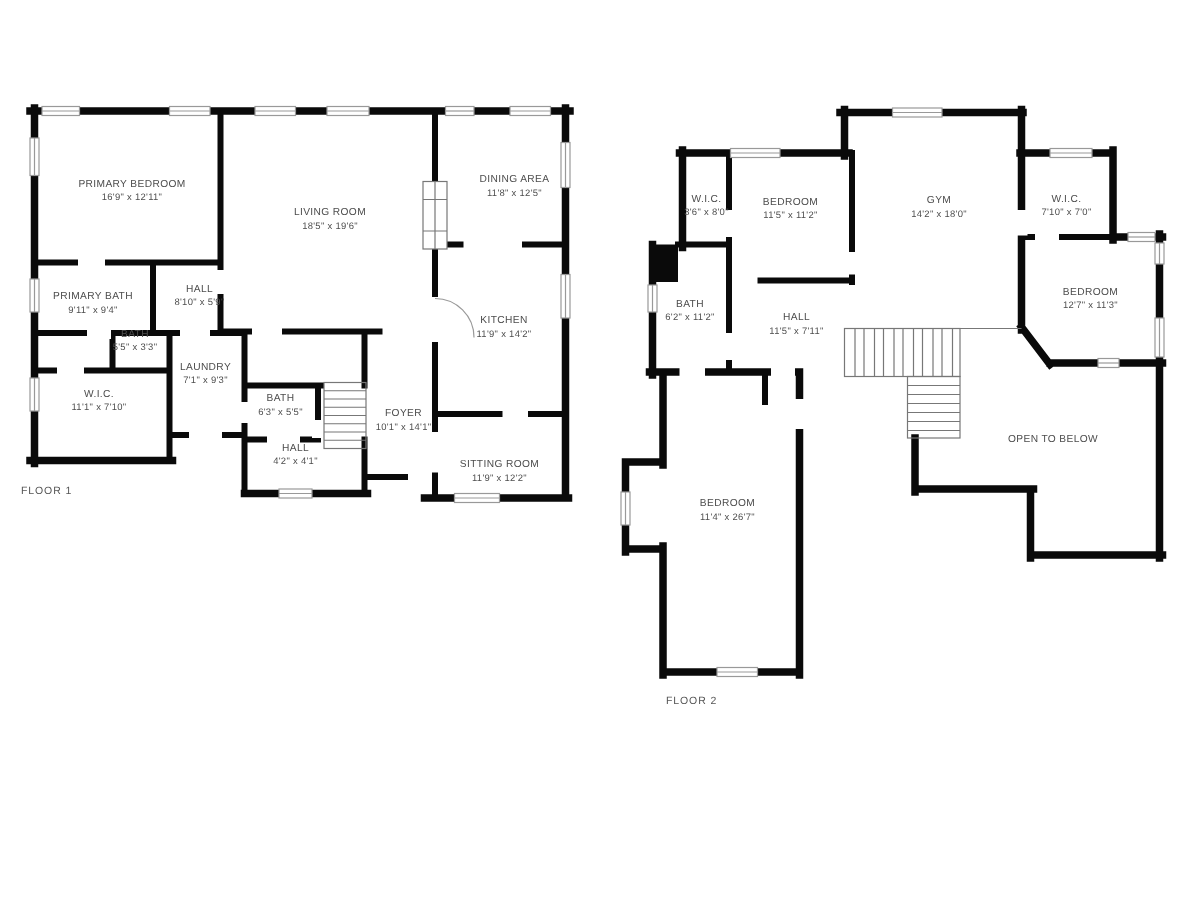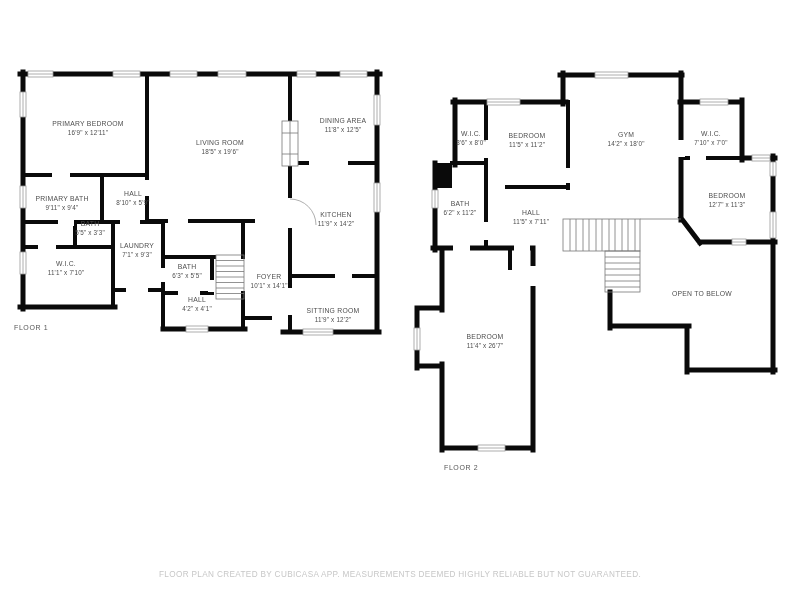--- a/index.html
+++ b/index.html
@@ -276,14 +276,13 @@
       </div>
       <div class="room-label" style="left: 485px; top: 341px;">
         <div class="room-name">BEDROOM</div>
         <div class="room-dims">11'4" x 26'7"</div>
       </div>
     </div>
 
   <div class="floor-label" id="floor1-label">FLOOR 1</div>
   <div class="floor-label" id="floor2-label">FLOOR 2</div>
 
-  <div class="footer">FLOOR PLAN CREATED BY CUBICASA APP. MEASUREMENTS DEEMED HIGHLY RELIABLE BUT NOT GUARANTEED.</div>
 </div>
 
 </body></html>

